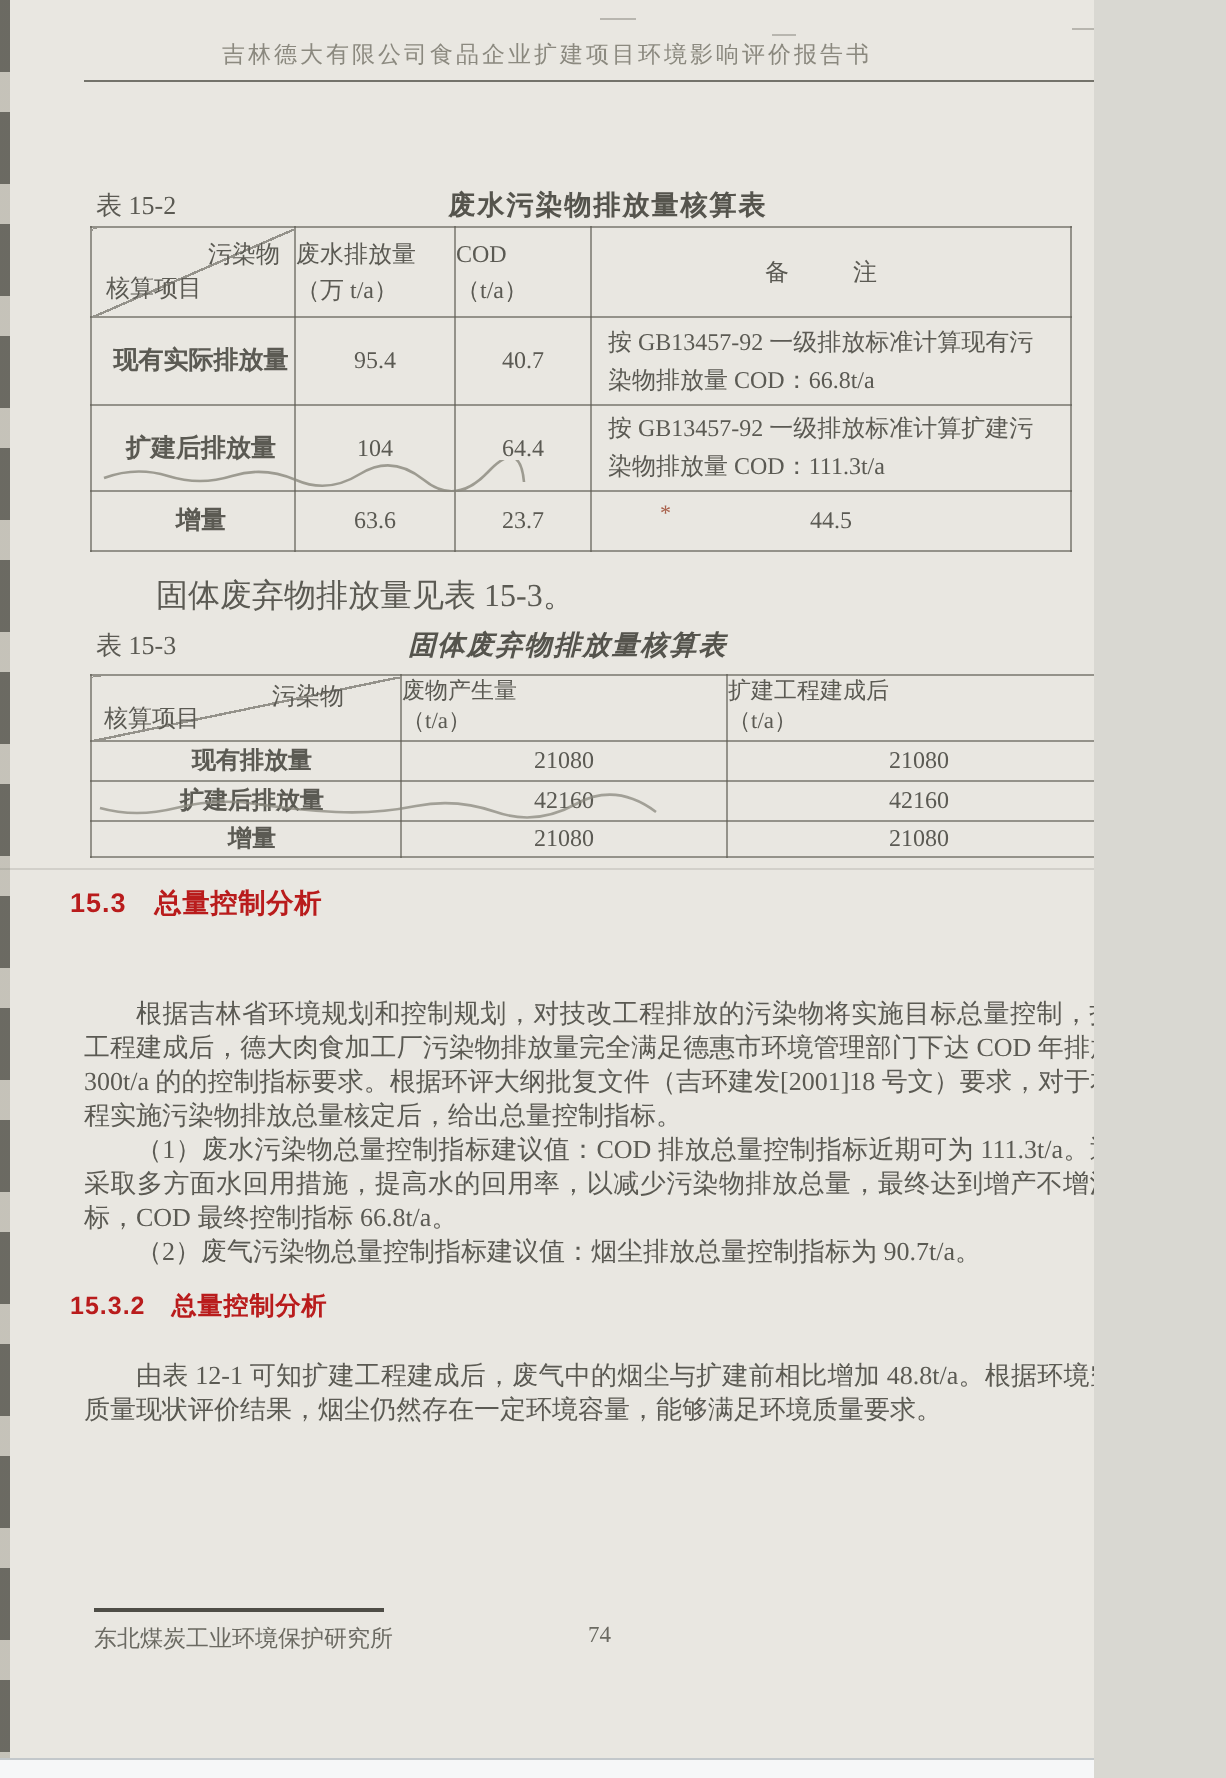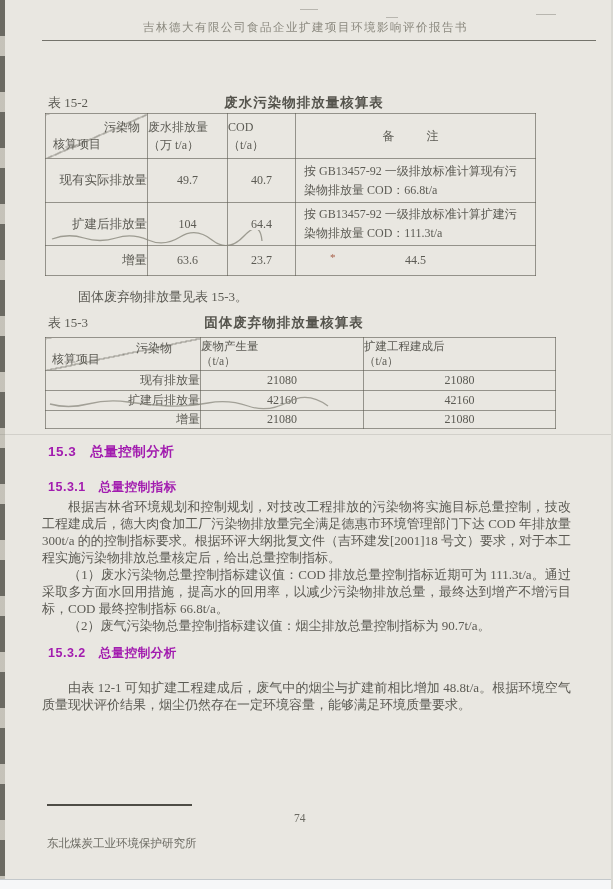--- a/index.html
+++ b/index.html
@@ -1,17 +1,17 @@
 <!DOCTYPE html>
 <html><head>
 <meta charset="utf-8">
 <style>
   html,body{margin:0;padding:0;background:#d9d8d2;}
   .page{
-    position:relative;width:611px;height:889px;overflow:hidden;
+    position:relative;width:547px;height:889px;overflow:hidden;
     background:linear-gradient(160deg,#ebe9e3 0%,#e8e6e0 45%,#edecd
     e6 100%);
     background-color:#e9e7e1;
     font-family:"Liberation Serif","DejaVu Serif",serif;
     color:#5b5a53;
   }
   .edge-strip{position:absolute;left:0;top:0;width:5px;height:879px;
     background:repeating-linear-gradient(180deg,#55544c 0px,#55544c 36px,#bfbcb2 36px,#bfbcb2 56px);
     opacity:.85;}
   .bottom-strip{position:absolute;left:0;top:879px;width:613px;height:10px;
@@ -26,31 +26,31 @@
     font-size:11.5px;letter-spacing:1.5px;color:#8b897f;}
   .header-rule{position:absolute;top:40px;left:42px;width:554px;height:1px;background:#74736b;}
 
   .cap{position:absolute;height:18px;}
   .cap .lbl{position:absolute;left:3px;top:0;font-size:13px;font-family:Liberation Serif, serif;}
   .cap .ttl{display:block;text-align:center;font-weight:bold;font-size:13.5px;
     font-family:"Liberation Sans","DejaVu Sans",sans-serif;letter-spacing:1px;color:#55544d;
     position:relative;left:14px;}
   .t1cap{top:94px;left:45px;width:490px;}
   .t2cap{top:314px;left:45px;width:510px;}
-  .t2cap .ttl{left:-16px;}
+  .t2cap .ttl{left:-16px;font-style:italic;}
 
   table{position:absolute;border-collapse:collapse;table-layout:fixed;}
   td{border:1px solid rgba(95,93,84,.62);font-size:12px;vertical-align:middle;padding:0;color:#5b5a53;}
   .t1{left:45px;top:113px;width:490px;}
   .t1 .hrow{height:45px;}
   .t1 .r1{height:44px;}
   .t1 .r2{height:43px;}
   .t1 .r3{height:30px;}
   .hc{text-align:left;line-height:18px;}
-  .item{padding-left:8px;text-align:right;font-size:12.5px;}
+  .item{padding-left:8px;text-align:center;font-size:12.5px;font-weight:bold;}
   .num{text-align:center;}
   .remark{padding:1px 8px;line-height:19px;text-align:left;margin-top:32px;}
   .remark-h{text-align:center;letter-spacing:10px;}
   .r3-remark{position:relative;text-align:center;}
   .mark-dot{position:absolute;left:34px;top:5px;color:#a8604a;font-size:11px;letter-spacing:0;}
 
   .diag{position:relative;
     background-image:linear-gradient(to bottom right,transparent calc(50% - .6px),
       rgba(95,93,84,.62) calc(50% - .6px),rgba(95,93,84,.62) calc(50% + .6px),
       transparent calc(50% + .6px));}
@@ -59,39 +59,39 @@
 
   .t2{left:45px;top:337px;width:510px;}
   .t2 .hrow{height:33px;}
   .t2 .rr{height:20px;}
   .t2 .rlast{height:18px;}
   .t2 .hc{line-height:15px;font-size:11.5px;}
   .t2 .diag .dtop{top:2px;right:28px;}
   .t2 .diag .dbot{bottom:2px;left:6px;}
   .t2 .item{font-size:12px;padding-left:6px;}
 
-  .note{position:absolute;left:78px;top:288px;font-size:13px;}
-
-  .h-main{position:absolute;left:48px;font-weight:bold;color:#a21caf;
+  .note{position:absolute;left:78px;top:288px;font-size:16px;}
+
+  .h-main{position:absolute;left:35px;font-weight:bold;color:#b91c1c;
     font-family:"Liberation Sans","DejaVu Sans",sans-serif;letter-spacing:.5px;}
   .h1{top:443px;font-size:13.5px;}
   .h2a{top:479px;font-size:12.5px;}
   .h2b{top:645px;font-size:12.5px;}
 
   .para{position:absolute;left:42px;width:529px;text-align:justify;font-size:13px;line-height:17px;}
   .para p{margin:0;text-indent:2em;}
   .p-block-1{top:498px;}
   .p-block-2{top:679px;}
 
   .squig{position:absolute;}
   .sq1{left:50px;top:230px;}
   .sq2{left:48px;top:396px;}
 
   .f-rule{position:absolute;left:47px;top:804px;width:145px;height:2px;background:#4e4d46;}
-  .f-org{position:absolute;left:47px;top:836px;font-size:11.5px;color:#6b6a62;}
+  .f-org{position:absolute;left:47px;top:812px;font-size:11.5px;color:#6b6a62;}
   .f-page{position:absolute;left:294px;top:812px;font-size:11.5px;color:#6b6a62;}
 </style>
 </head>
 <body>
 
 <div class="page">
 
   <div class="edge-strip"></div>
   <div class="noise n1"></div>
   <div class="noise n2"></div>
@@ -124,21 +124,21 @@
           <div>（万 t/a）</div>
         </td>
         <td class="hc">
           <div>COD</div>
           <div>（t/a）</div>
         </td>
         <td class="remark-h">备　注</td>
       </tr>
       <tr class="r1">
         <td class="item">现有实际排放量</td>
-        <td class="num">49.7</td>
+        <td class="num">95.4</td>
         <td class="num">40.7</td>
         <td class="remark">按 GB13457-92 一级排放标准计算现有污染物排放量 COD：66.8t/a</td>
       </tr>
       <tr class="r2">
         <td class="item">扩建后排放量</td>
         <td class="num">104</td>
         <td class="num">64.4</td>
         <td class="remark">按 GB13457-92 一级排放标准计算扩建污染物排放量 COD：111.3t/a</td>
       </tr>
       <tr class="r3">
@@ -201,21 +201,20 @@
         <td class="num">21080</td>
       </tr>
     </tbody>
   </table>
 
   <svg class="squig sq2" width="285" height="16" viewBox="0 0 285 16">
     <path d="M2,8 Q20,13 40,8 T80,6 T120,10 T160,7 T200,10 T240,6 T280,10" fill="none" stroke="#8a887d" stroke-width="1.3" opacity="0.75"></path>
   </svg>
 
   <div class="h-main h1">15.3　总量控制分析</div>
-  <div class="h-main h2a">15.3.1　总量控制指标</div>
 
   <div class="para p-block-1">
     <p>根据吉林省环境规划和控制规划，对技改工程排放的污染物将实施目标总量控制，技改工程建成后，德大肉食加工厂污染物排放量完全满足德惠市环境管理部门下达 COD 年排放量 300t/a 的的控制指标要求。根据环评大纲批复文件（吉环建发[2001]18 号文）要求，对于本工程实施污染物排放总量核定后，给出总量控制指标。</p>
     <p>（1）废水污染物总量控制指标建议值：COD 排放总量控制指标近期可为 111.3t/a。通过采取多方面水回用措施，提高水的回用率，以减少污染物排放总量，最终达到增产不增污目标，COD 最终控制指标 66.8t/a。</p>
     <p>（2）废气污染物总量控制指标建议值：烟尘排放总量控制指标为 90.7t/a。</p>
   </div>
 
   <div class="h-main h2b">15.3.2　总量控制分析</div>
 
   <div class="para p-block-2">

